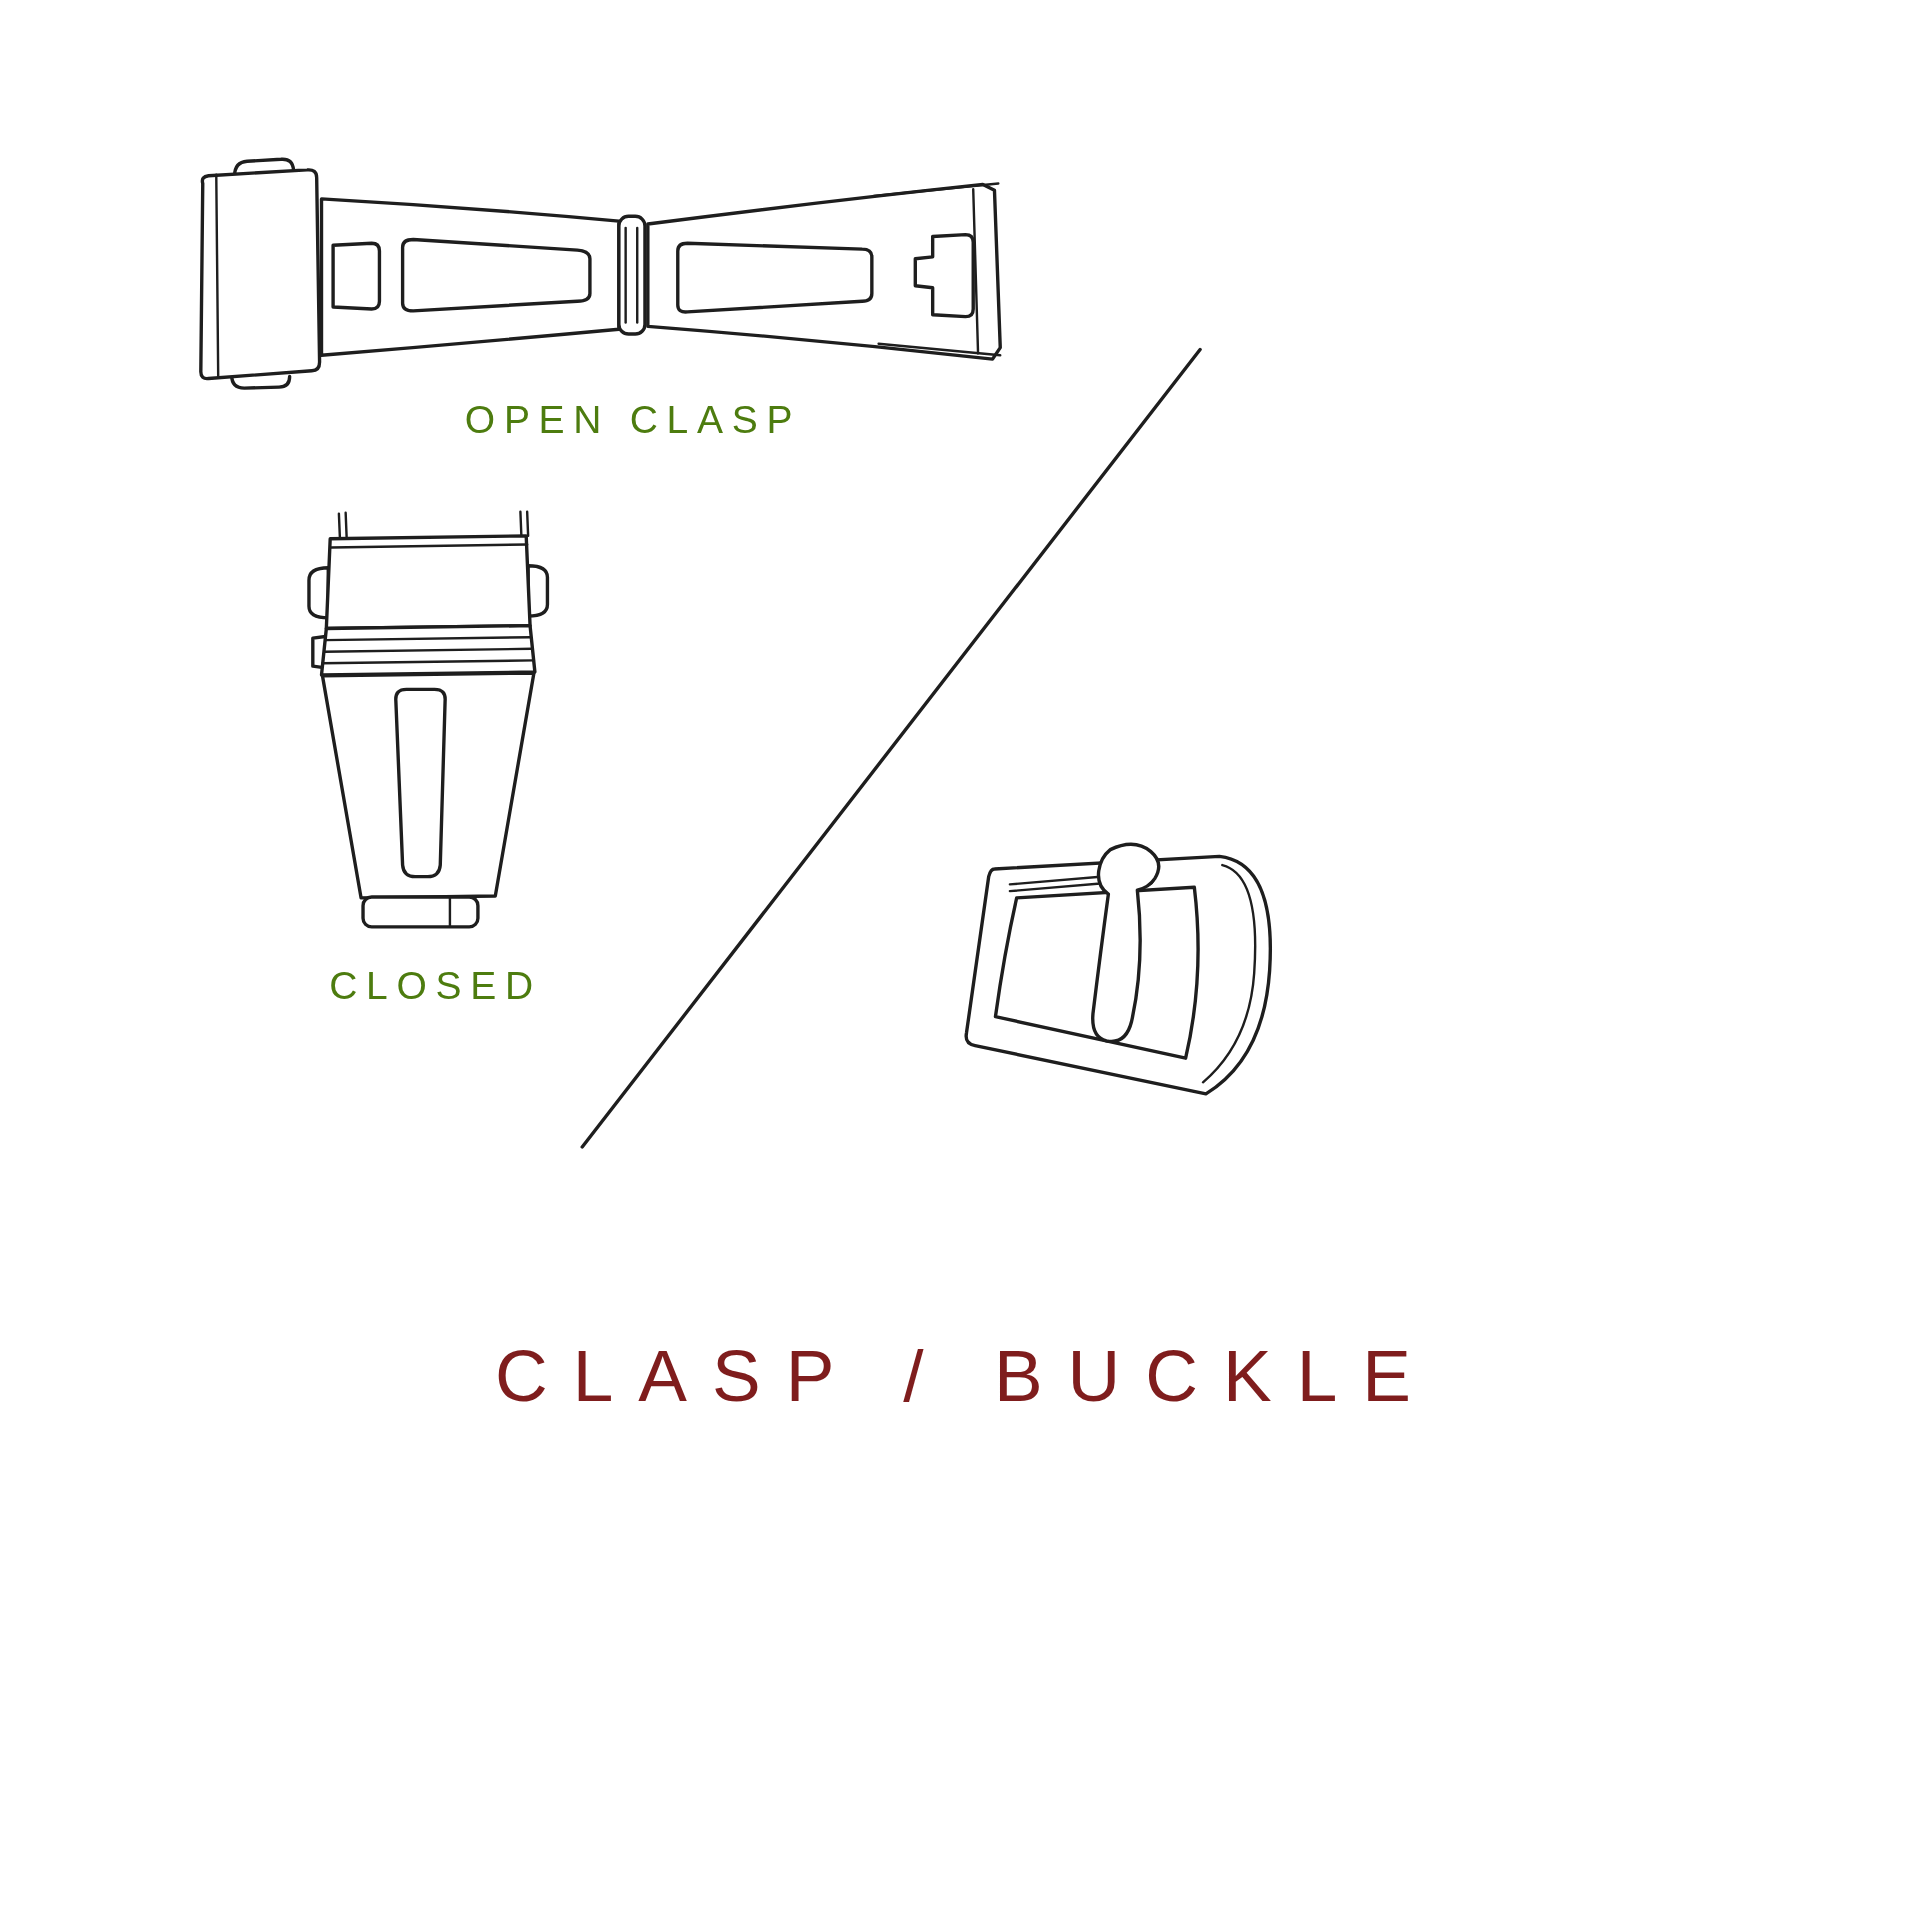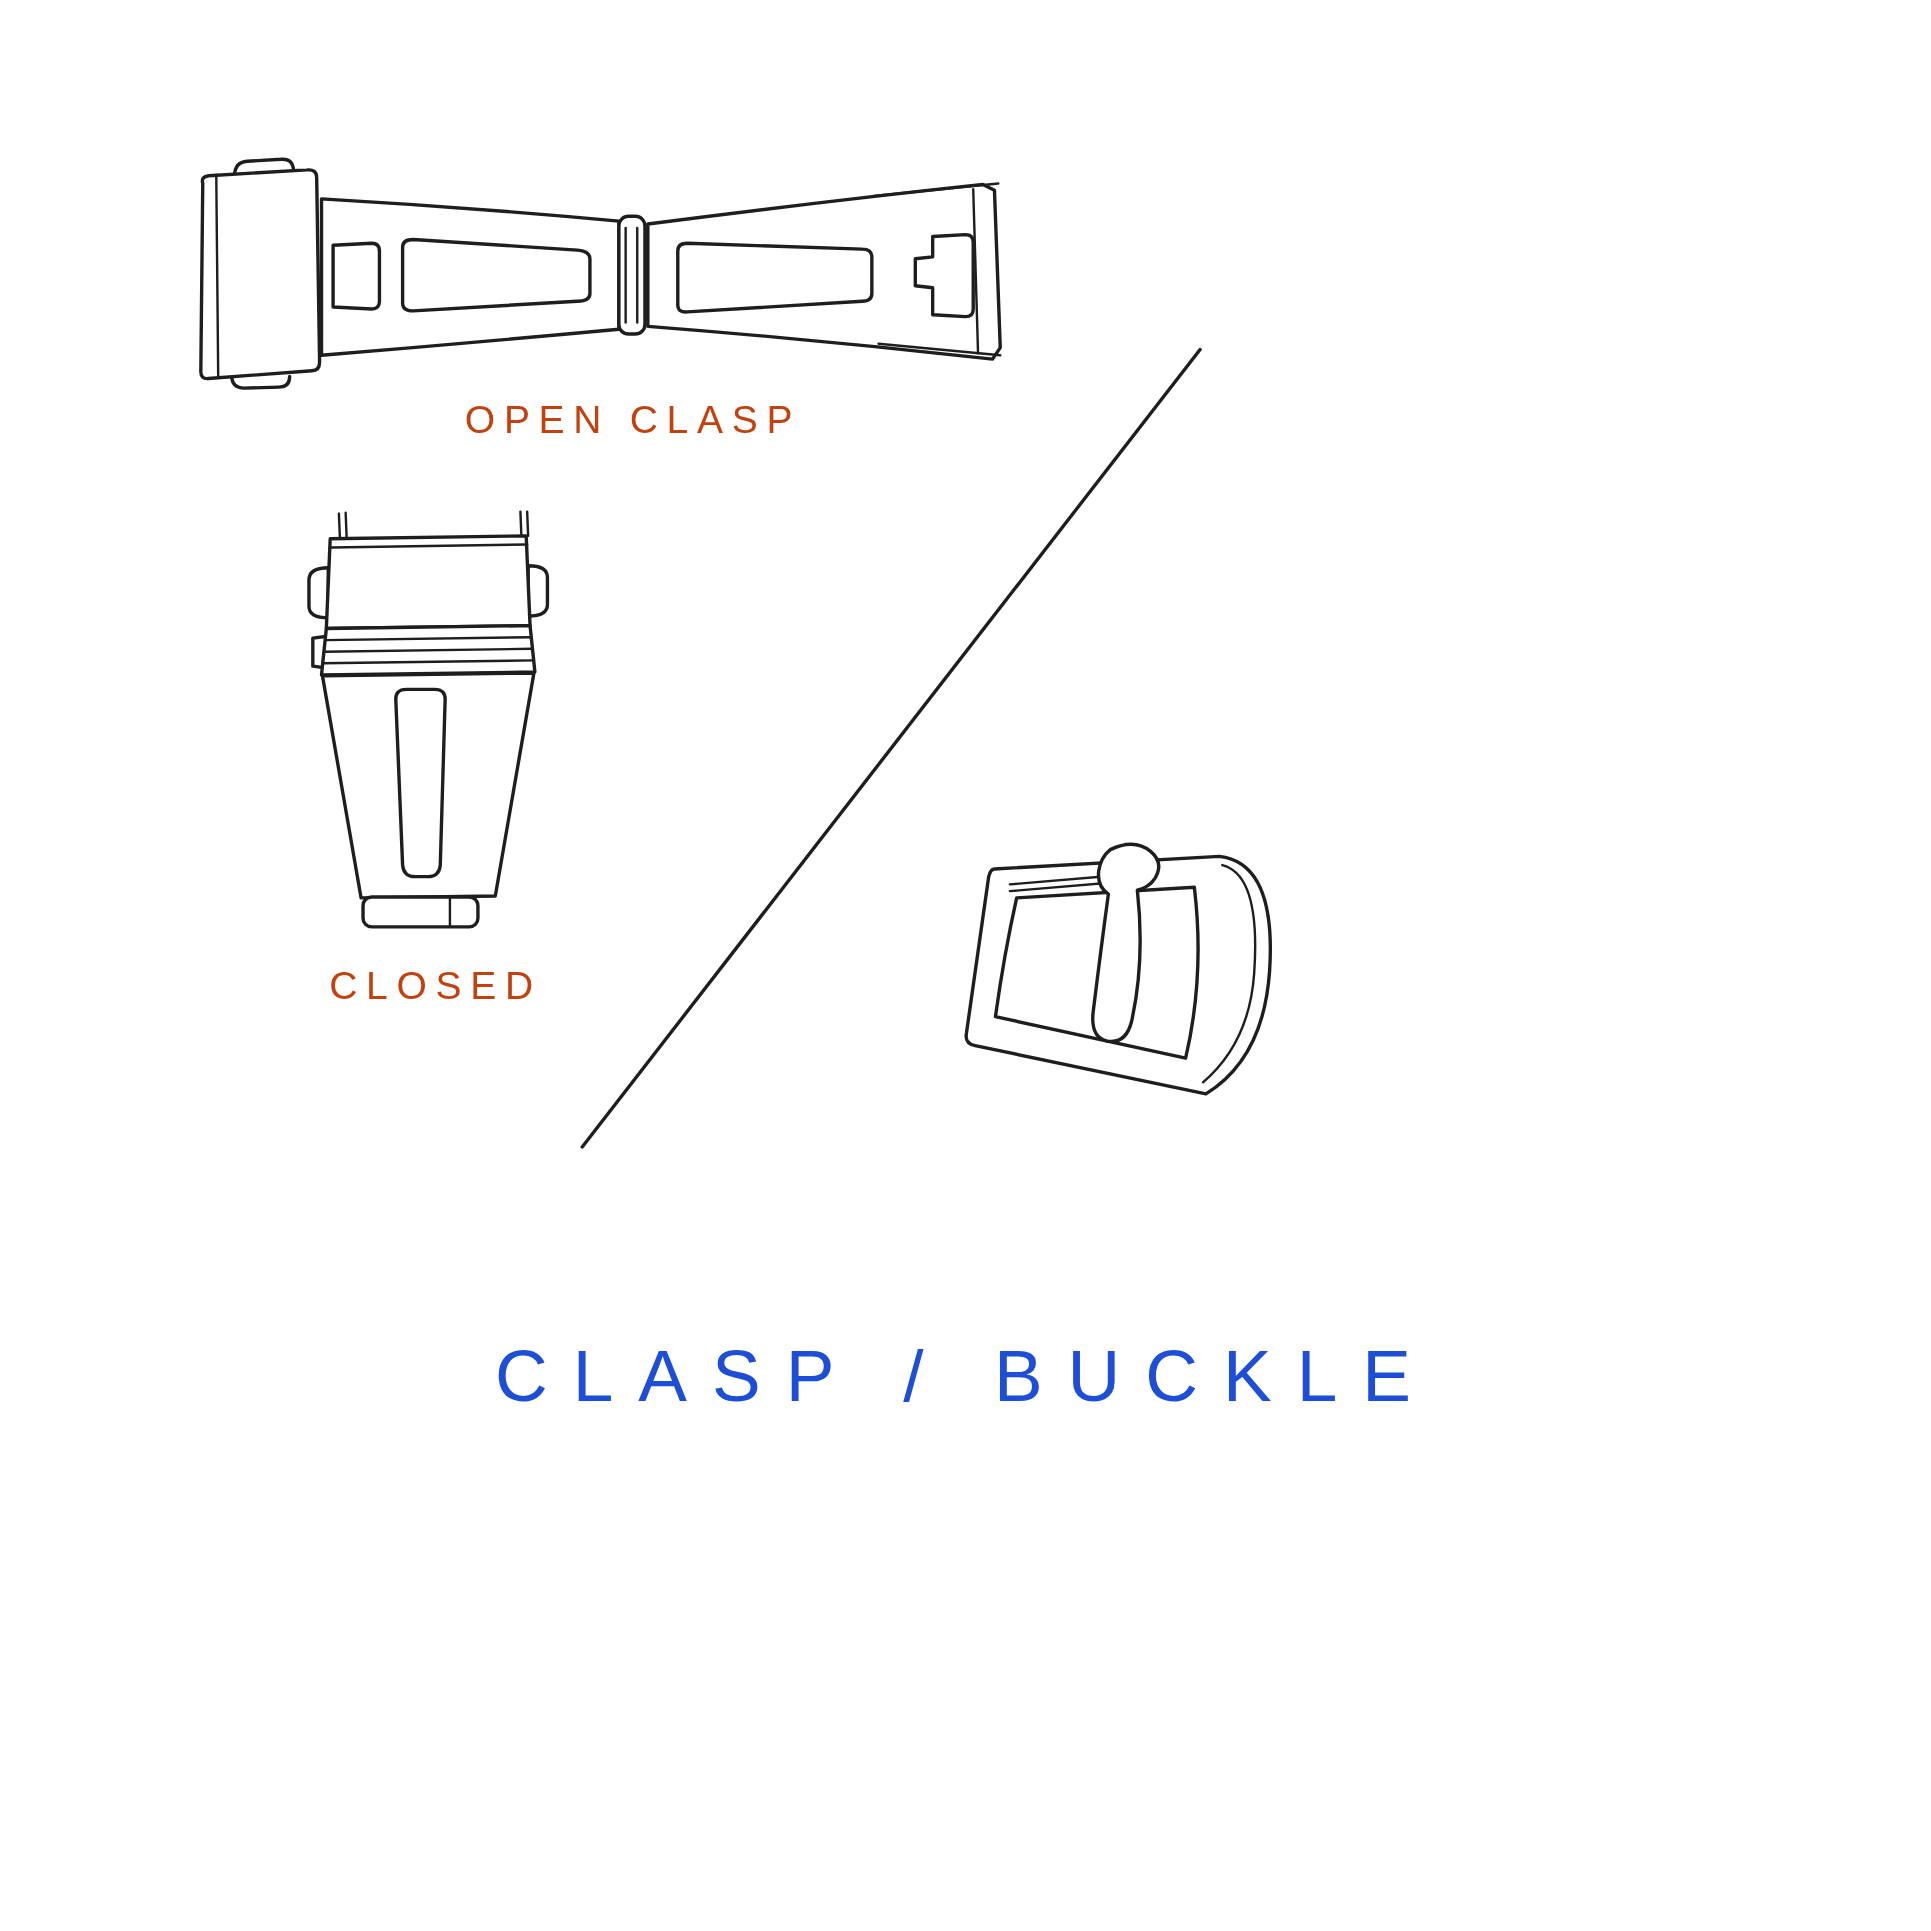--- a/index.html
+++ b/index.html
@@ -22,21 +22,21 @@
     left: 0;
     width: 1931px;
     height: 1931px;
   }
   .label {
     position: absolute;
     text-align: center;
     font-size: 39px;
     letter-spacing: 8.7px;
     font-weight: 400;
-    color: #c2410c;
+    color: #4d7c0f;
     white-space: nowrap;
   }
   .label-open {
     left: 319px;
     width: 628px;
     top: 398px;
   }
   .label-closed {
     left: 276px;
     width: 319px;
@@ -44,21 +44,21 @@
   }
   .title {
     position: absolute;
     left: 0;
     width: 1931px;
     top: 1334px;
     text-align: center;
     font-size: 73px;
     letter-spacing: 25px;
     font-weight: 500;
-    color: #1d4ed8;
+    color: #7f1d1d;
     white-space: nowrap;
   }
   svg .ln {
     fill: none;
     stroke: #1e1e1e;
     stroke-width: 3.5;
     stroke-linecap: round;
     stroke-linejoin: round;
   }
   svg .fw {

